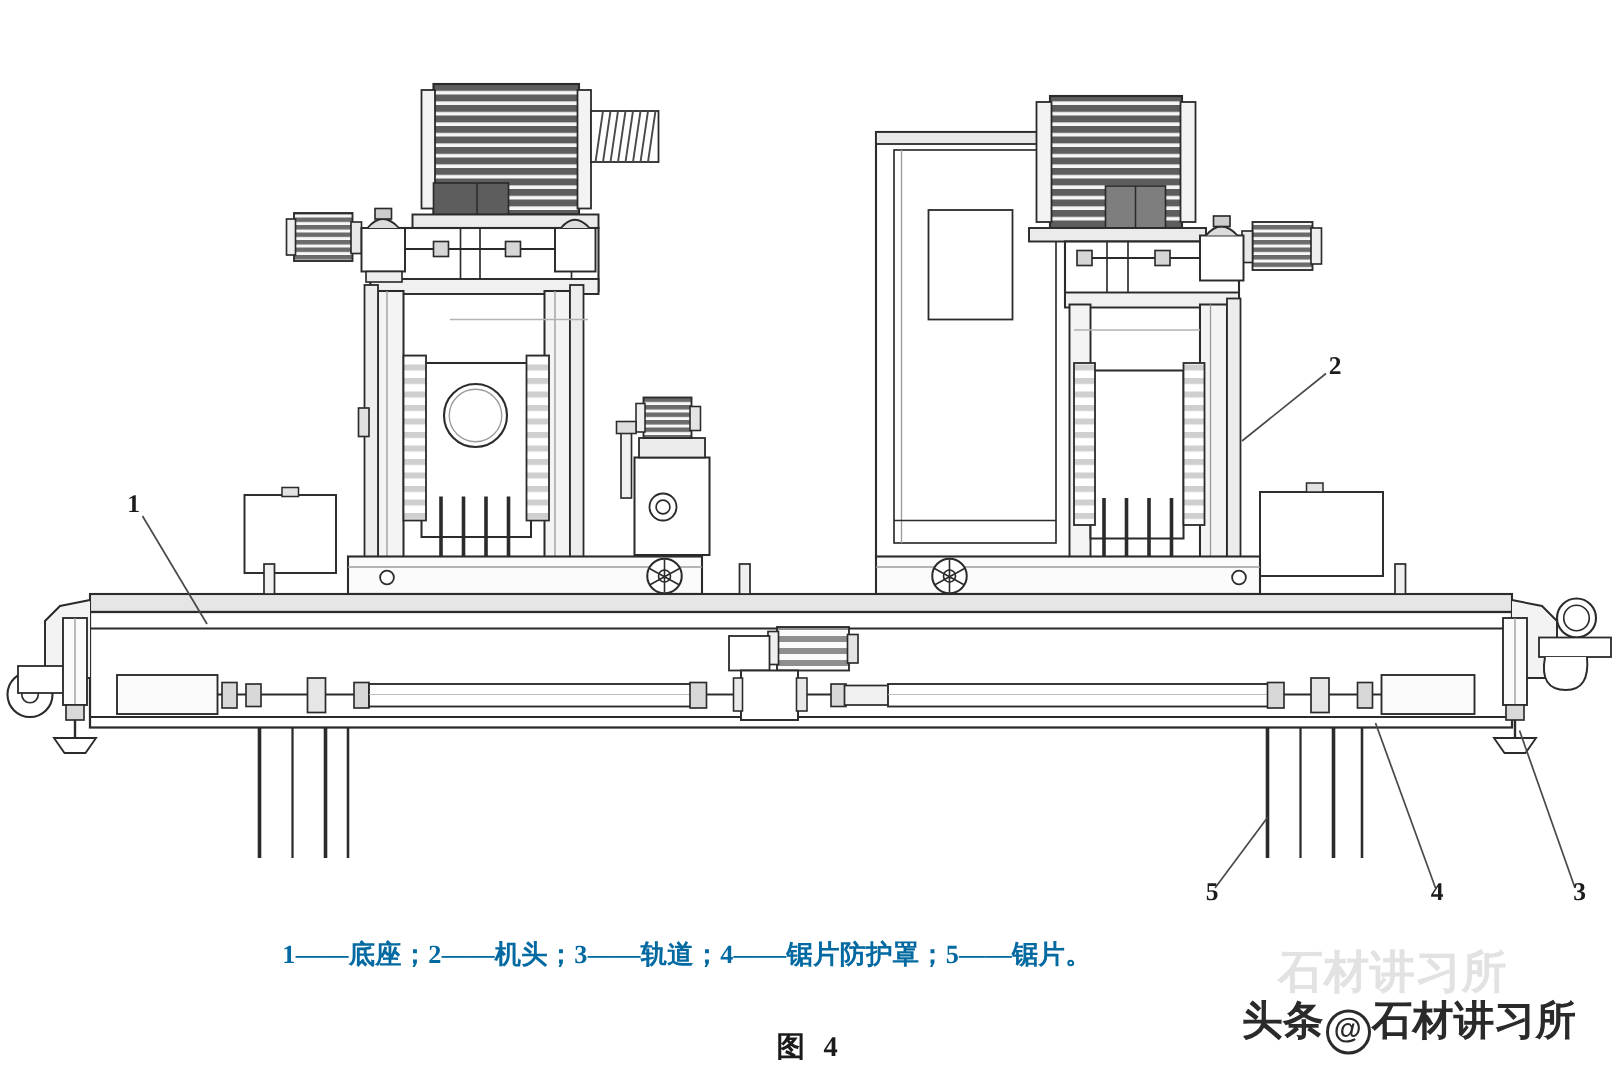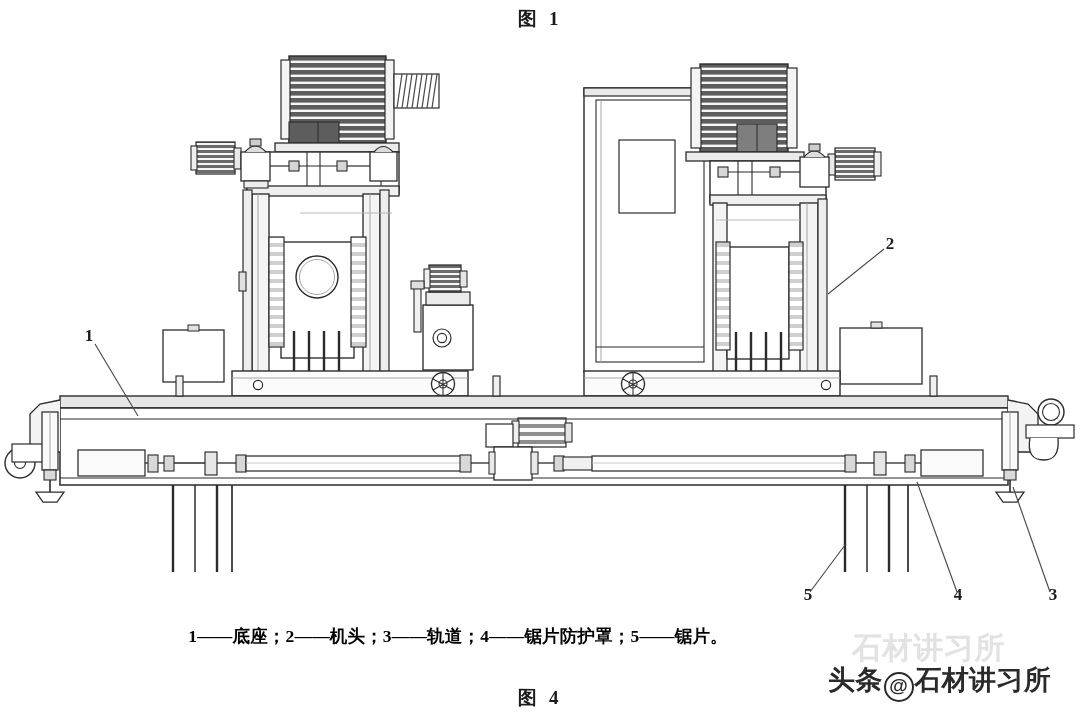--- a/index.html
+++ b/index.html
@@ -36,21 +36,21 @@
   #fig-title-bottom { top: 685px; }
 
   
   #caption {
     position: absolute;
     top: 624px;
     left: 0;
     width: 916px;
     text-align: center;
     font-size: 17.5px;
-    color: #000000;
+    color: #0369a1;
     font-weight: 700;
     letter-spacing: 0.01em;
     font-family: "Liberation Serif", "DejaVu Serif", serif;
     white-space: nowrap;
   }
 
   
   #watermark-faint {
     position: absolute;
     left: 852px;
@@ -103,21 +103,20 @@
     font-size: 17px;
     font-weight: 700;
     fill: #1c1c1c;
   }
 </style>
 </head>
 <body>
 
 <div id="page">
 
-  <div class="fig-label" id="fig-title-top">图    1</div>
 
   <svg id="machine-drawing" viewBox="0 0 1080 717">
     <defs>
 
       <pattern id="finsDark" x="0" y="0" width="6" height="7" patternUnits="userSpaceOnUse">
         <rect x="0" y="0" width="6" height="7" fill="#f6f6f6"></rect>
         <rect x="0" y="0" width="6" height="4.6" fill="#5d5d5d"></rect>
       </pattern>
       <pattern id="finsMid" x="0" y="0" width="6" height="8" patternUnits="userSpaceOnUse">
         <rect x="0" y="0" width="6" height="8" fill="#fbfbfb"></rect>

